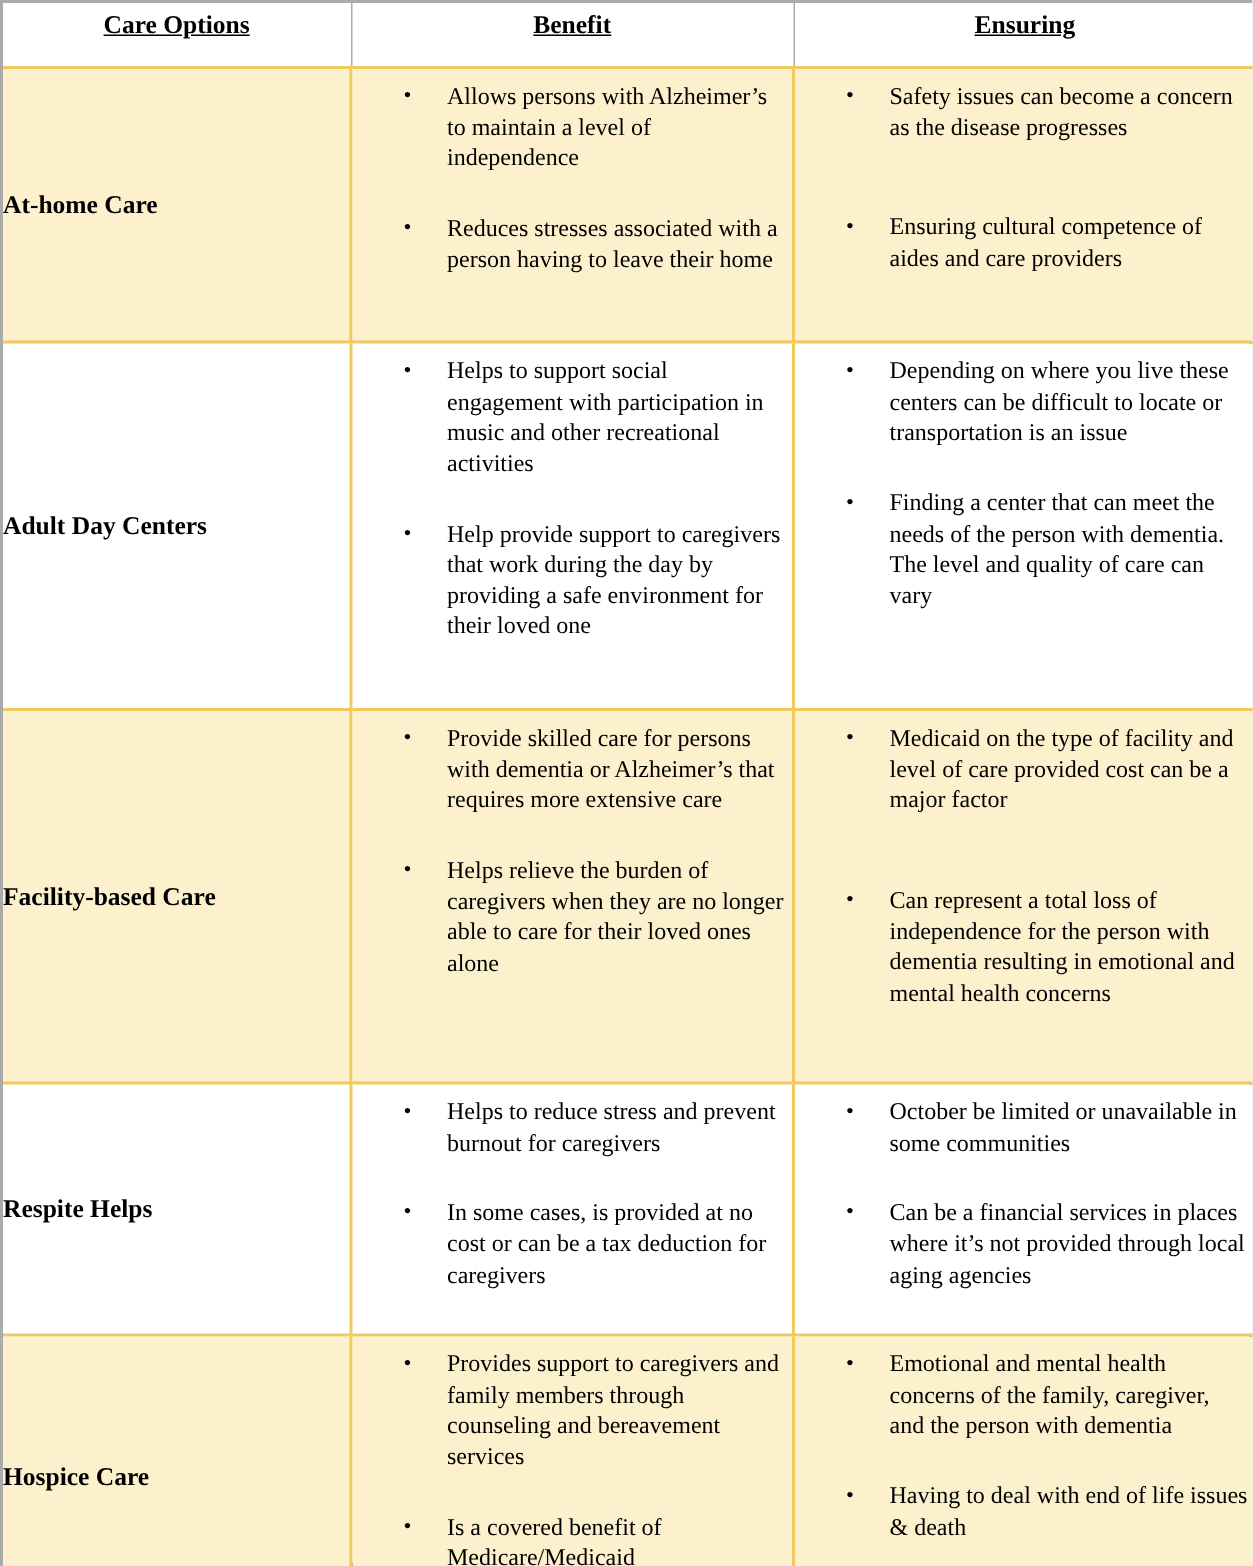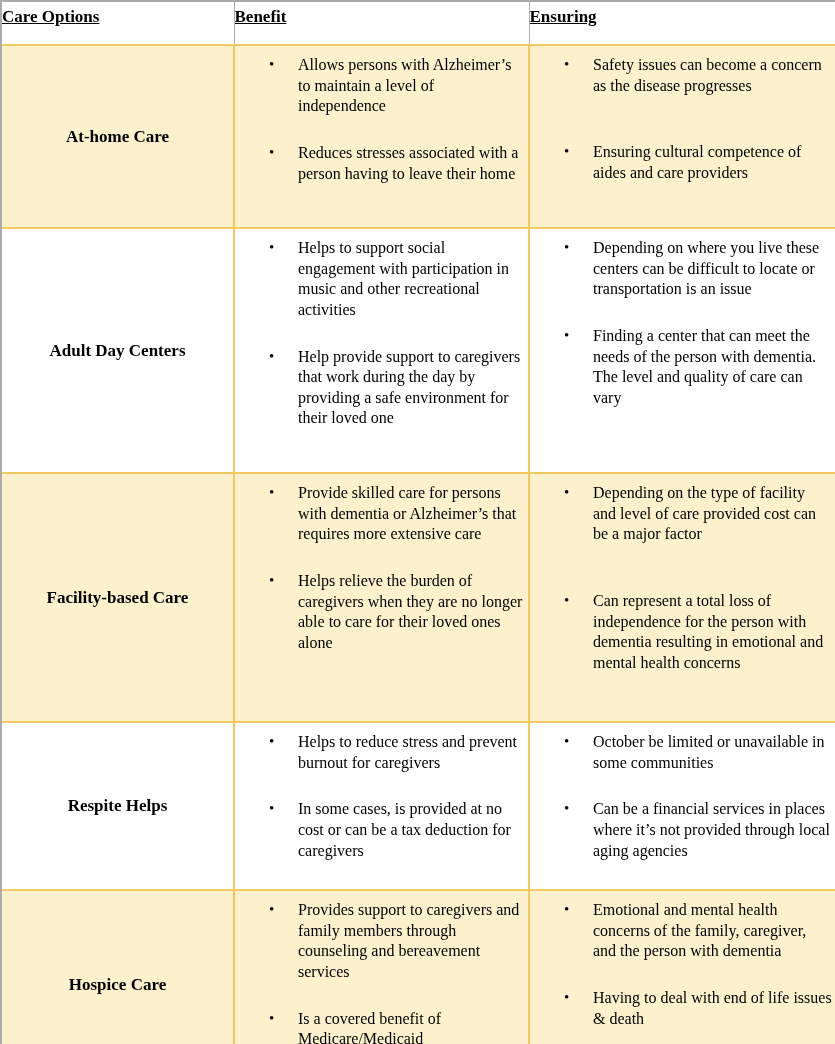--- a/index.html
+++ b/index.html
@@ -29,21 +29,21 @@
   }
   th, td {
     padding: 0;
     vertical-align: top;
     overflow: hidden;
   }
   
   tr.header-row { height: 43px; }
   tr.header-row th {
     background: #ffffff;
-    text-align: left;
+    text-align: center;
     vertical-align: top;
     padding-top: 5px;
     font-size: 17px;
   }
   tr.header-row th.col-div { border-right: 1px solid #ABABAB; }
   .hdr-text {
     font-weight: bold;
     text-decoration: underline;
   }
   
@@ -54,21 +54,21 @@
   tbody td.col-div { border-right: 2px solid #F0C95F; }
   tr.cream td { background: #FCF0CD; }
   tr.white td { background: #ffffff; }
   tr.r1 { height: 183px; }
   tr.r2 { height: 245px; }
   tr.r3 { height: 249px; }
   tr.r4 { height: 142px; }
   tr.r5 { height: 167px; }
   .label-cell {
     vertical-align: middle !important;
-    text-align: center;
+    text-align: left;
     font-weight: bold;
     font-size: 17px;
   }
   .content-cell {
     padding: 9px 5px 2px 0;
     font-size: 16px;
     line-height: 1.29;
   }
   .bullet-item {
     display: flex;
@@ -157,21 +157,21 @@
               <span class="bullet-text">Provide skilled care for persons with dementia or Alzheimer’s that requires more extensive care</span>
             </div>
             <div class="bullet-item">
               <span class="bullet-glyph">•</span>
               <span class="bullet-text">Helps relieve the burden of caregivers when they are no longer able to care for their loved ones alone</span>
             </div>
           </td>
           <td class="content-cell">
             <div class="bullet-item gap-lg">
               <span class="bullet-glyph">•</span>
-              <span class="bullet-text">Depending on the type of facility and level of care provided cost can be a major factor</span>
+              <span class="bullet-text">Medicaid on the type of facility and level of care provided cost can be a major factor</span>
             </div>
             <div class="bullet-item">
               <span class="bullet-glyph">•</span>
               <span class="bullet-text">Can represent a total loss of independence for the person with dementia resulting in emotional and mental health concerns</span>
             </div>
           </td>
         </tr>
 
         <tr class="r4 white">
           <td class="label-cell col-div">Respite Helps</td>

